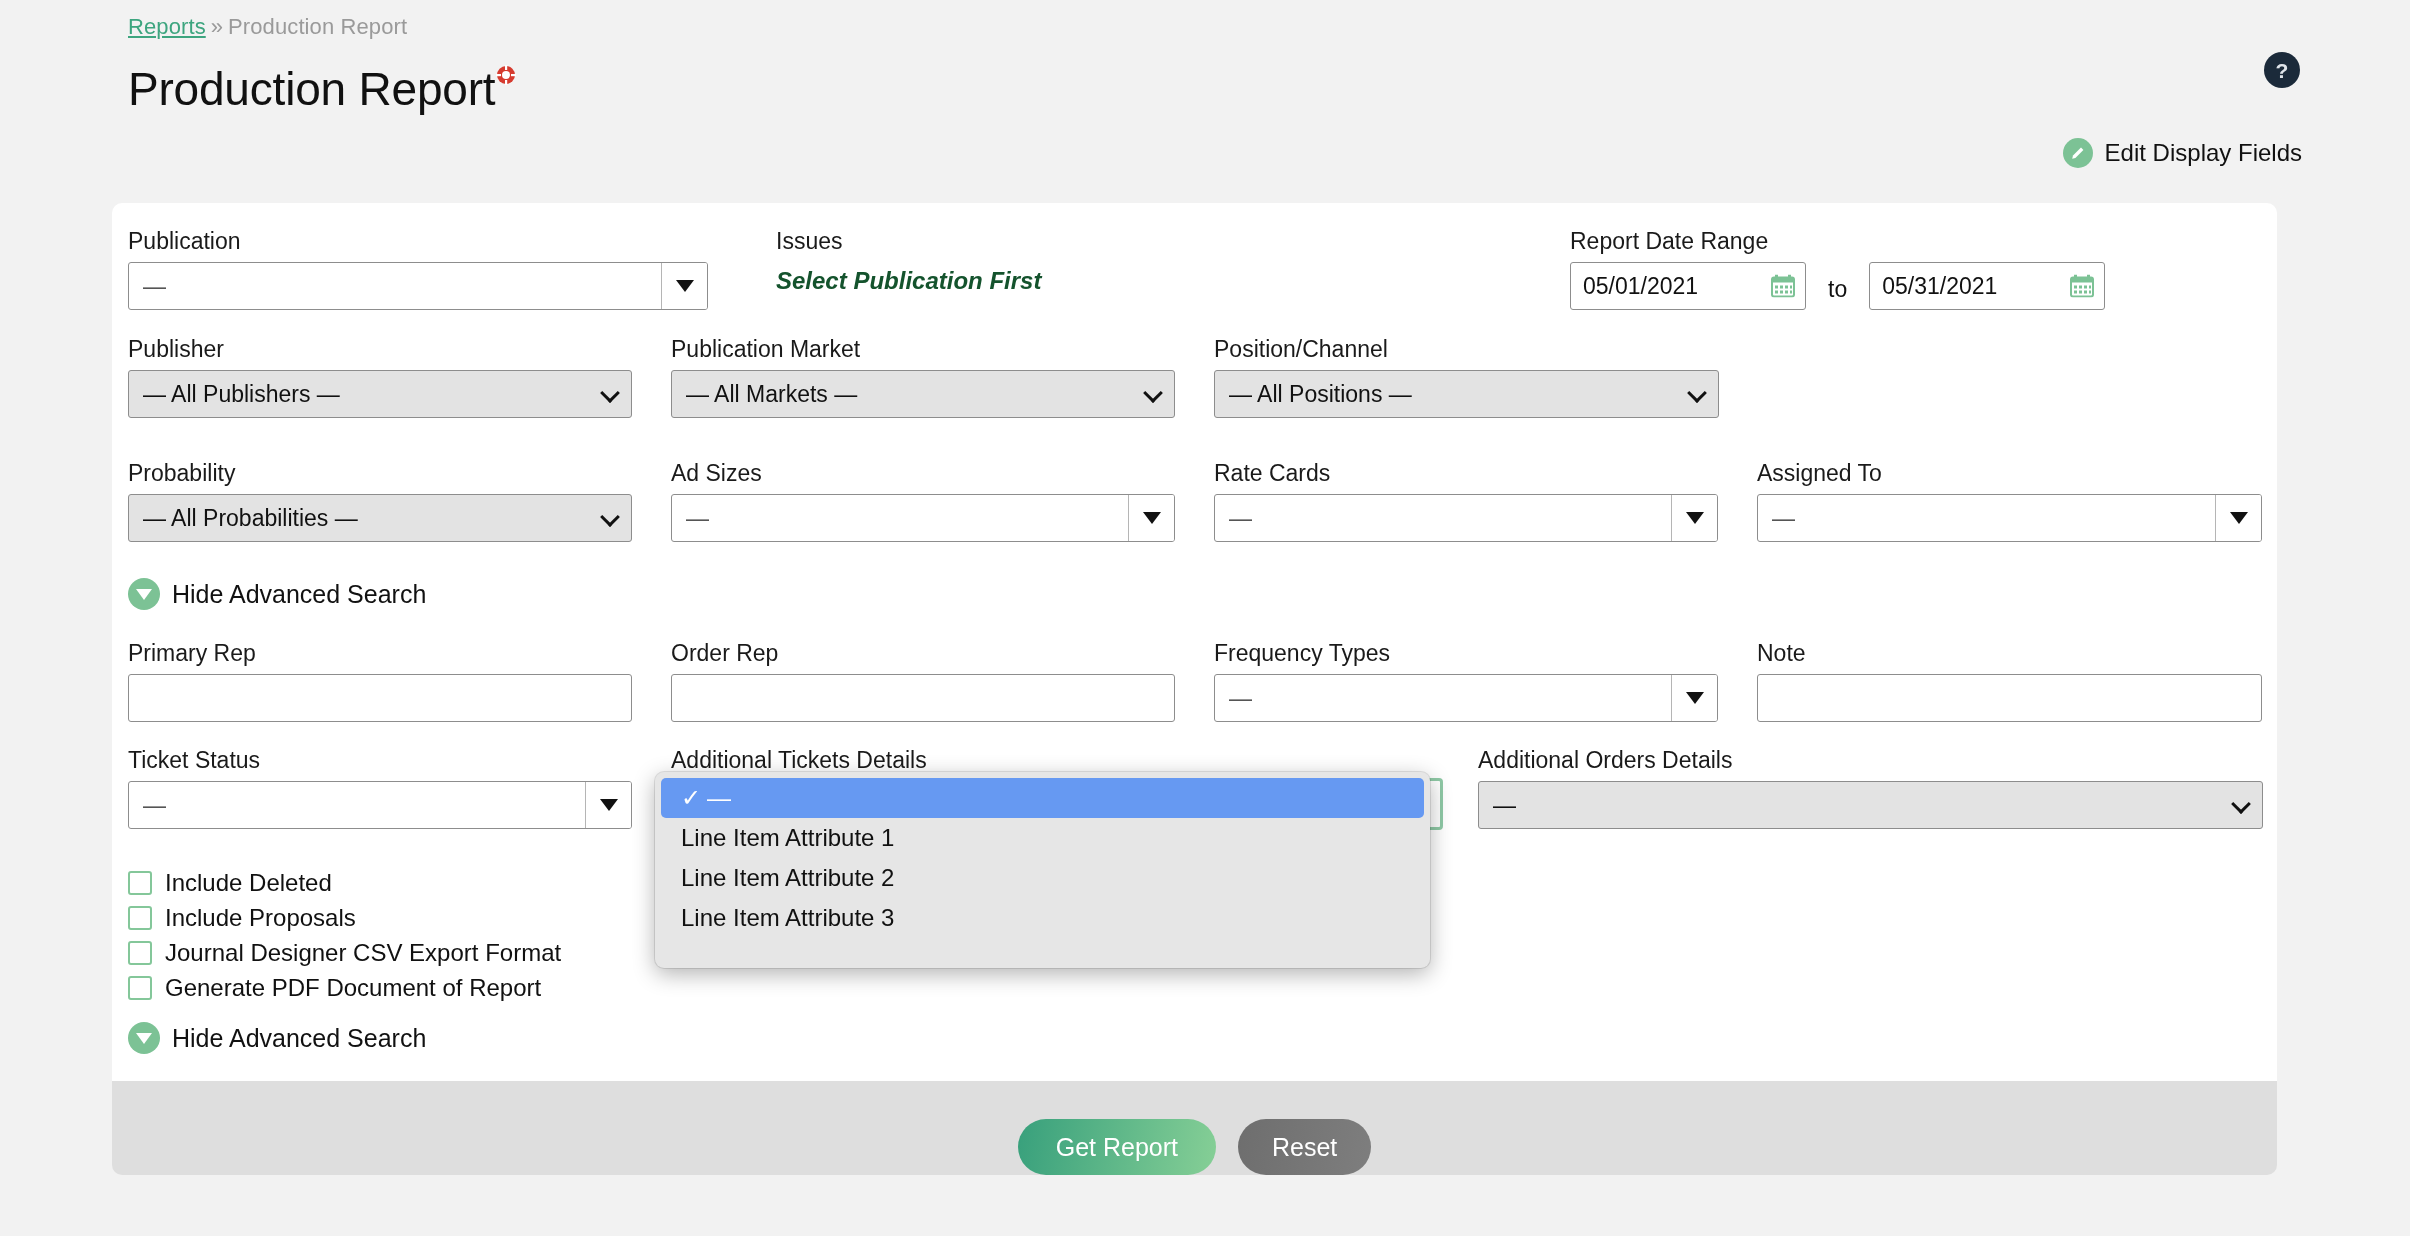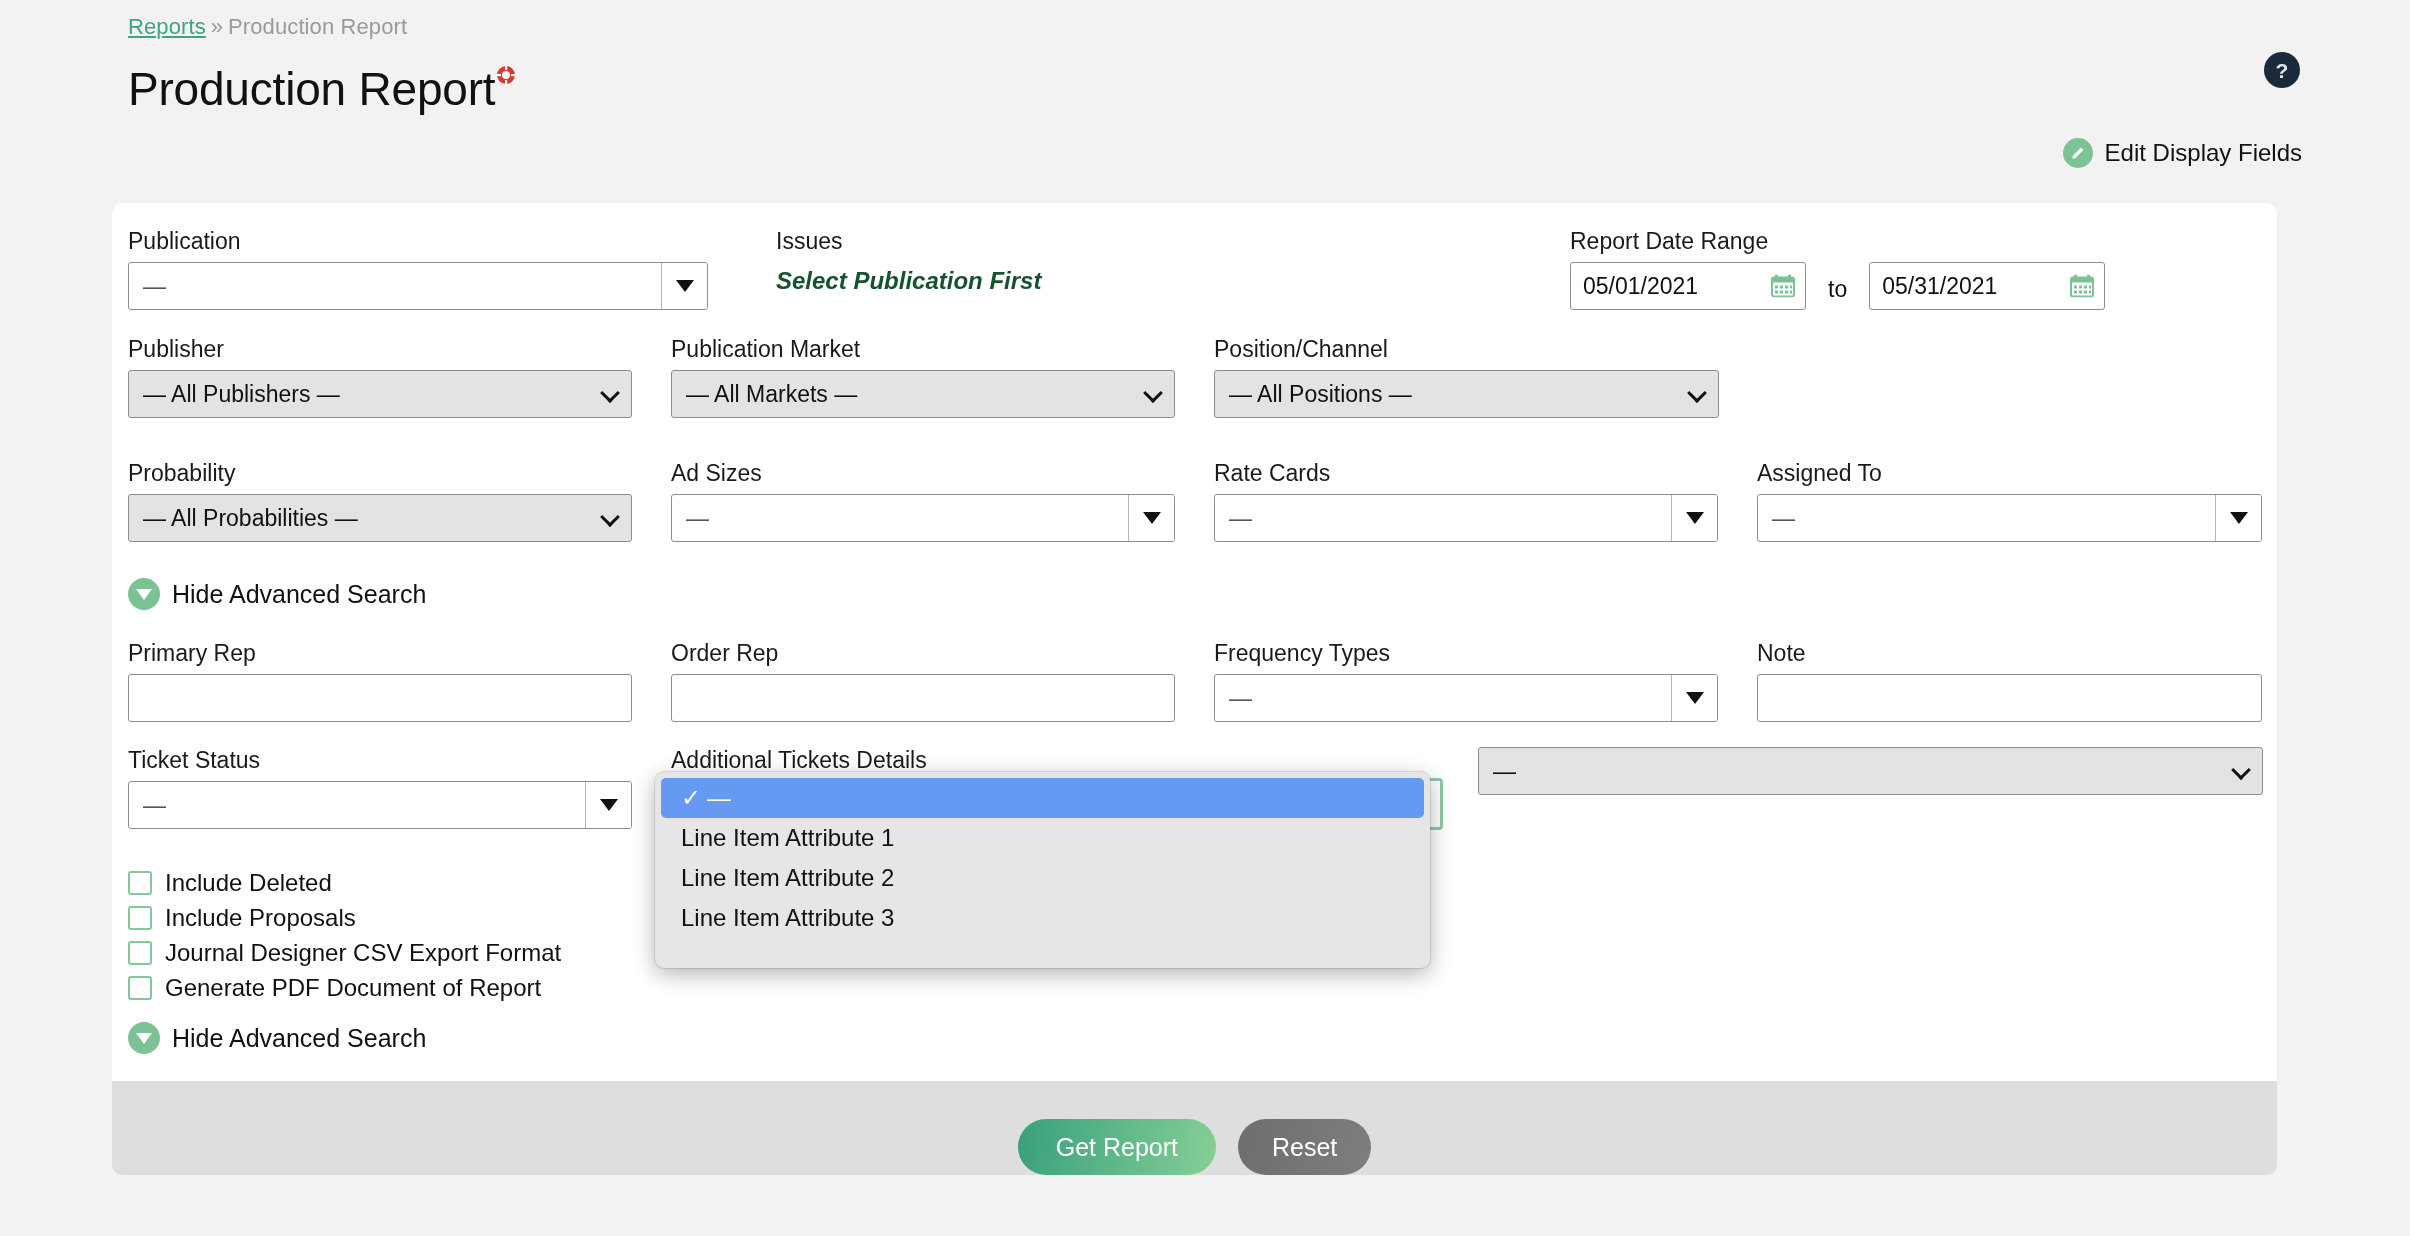--- a/index.html
+++ b/index.html
@@ -403,20 +403,21 @@
         </span>
     </div>
   </div>
   <div style="width:504px; margin-left:39px;">
     <span class="field-label">Additional Tickets Details</span>
   </div>
 </div>
 
 <div class="row" style="left:1478px; top:747px;">
   <div style="width:785px;">
+    <span class="field-label">Additional Orders Details</span>
     <div class="sel-wrap">
       <select class="sel">
         <option>—</option>
       </select>
     </div>
   </div>
 </div>
 
 <div class="focused-select">
   <span class="fs-arrow">

